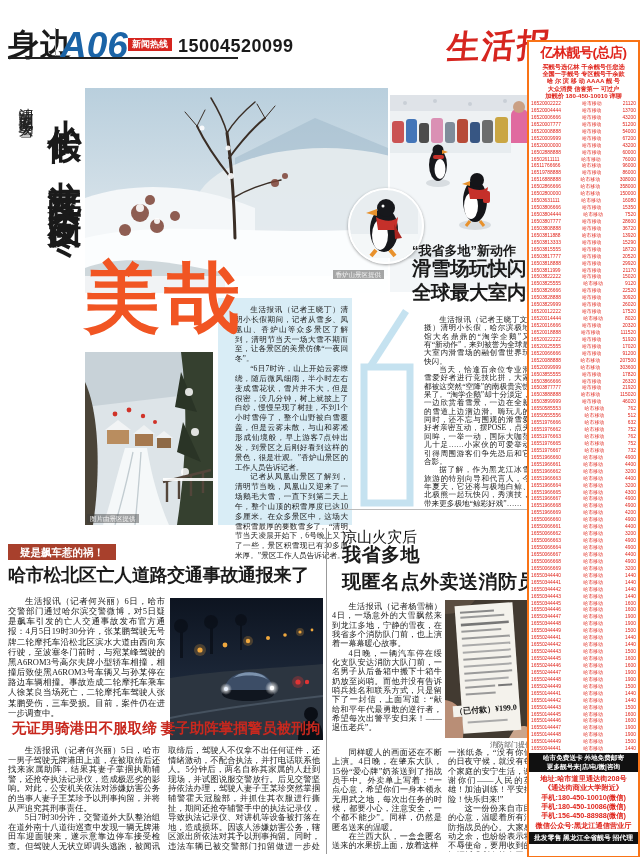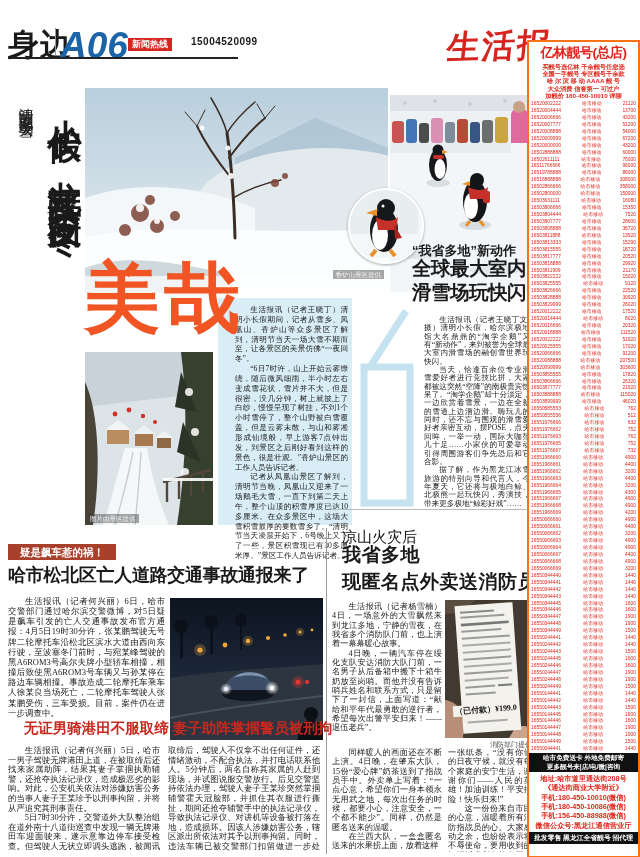--- a/index.html
+++ b/index.html
@@ -10,21 +10,21 @@
   p{margin:0;}
   .body-text p{text-indent:2em;text-align:justify;}
   .cont p:first-child{text-indent:0;}
 
   
   .section-name{left:8px;top:24px;font-size:31px;font-weight:900;letter-spacing:1px;}
   .hdr-div{left:55px;top:28px;width:1px;height:28px;background:#999;}
   .page-no{left:60px;top:25px;font-size:37px;font-weight:900;color:#1b64a7;font-style:italic;}
   .hotline-chip{left:128px;top:38px;background:#d6251f;color:#fff;font-size:9px;font-weight:700;
                 padding:2px 4px;line-height:9px;}
-  .hotline-num{left:178px;top:36px;font-size:10px;font-weight:900;letter-spacing:.5px;margin-left:13px;}
+  .hotline-num{left:178px;top:36px;font-size:18px;font-weight:900;letter-spacing:.5px;}
   .masthead{left:447px;top:24px;font-size:33px;font-weight:900;color:#d6251f;
             transform:skewX(-8deg) rotate(-2deg);letter-spacing:2px;}
   .hdr-rule{left:8px;top:57px;width:230px;height:2px;background:#222;}
   .dateline{left:8px;top:61px;font-size:8.5px;color:#222;letter-spacing:.5px;}
 
   
   .vtext{writing-mode:vertical-rl;text-orientation:upright;}
   .v-kicker{left:16px;top:96px;height:180px;font-size:15px;letter-spacing:2px;color:#222;}
   .v-headline{left:45px;top:92px;height:455px;font-size:34px;font-weight:900;letter-spacing:6px;line-height:40px;}
   .accent-word{left:84px;top:258px;font-size:76px;font-weight:900;color:#f15523;letter-spacing:4px;
@@ -63,21 +63,21 @@
   .ff-headline{left:342px;top:541px;font-size:19px;font-weight:900;line-height:27px;letter-spacing:.5px;}
   .ff-col1{left:332px;top:602px;width:110px;height:140px;font-size:8.2px;line-height:9.35px;overflow:hidden;}
   .photo5{left:445px;top:600px;width:87px;height:138px;}
   .receipt-total{position:absolute;left:8px;top:104px;font-size:8px;font-weight:900;color:#111;
                  transform:rotate(-4deg);background:#f4f2ec;padding:0 2px;white-space:nowrap;}
   .ff-photo-cap{left:445px;top:740px;width:87px;font-size:7px;color:#444;text-align:right;}
   .ff-col3{left:332px;top:748px;width:110px;height:104px;font-size:8.2px;line-height:9.35px;overflow:hidden;}
   .ff-col4{left:448px;top:748px;width:84px;height:104px;font-size:8.2px;line-height:9.35px;overflow:hidden;}
 
   
-  .sl-headline{left:8px;top:719px;width:316px;text-align:center;font-size:14.5px;font-weight:900;color:#c8281e;margin-left:12px;}
+  .sl-headline{left:8px;top:719px;width:316px;text-align:center;font-size:14.5px;font-weight:900;color:#c8281e;}
   .sl-col1{left:8px;top:746px;width:152px;height:106px;font-size:8.4px;line-height:9.6px;overflow:hidden;}
   .sl-col2{left:168px;top:746px;width:152px;height:106px;font-size:8.4px;line-height:9.6px;overflow:hidden;}
 
   
   .sidebar{left:527px;top:40px;width:109px;height:814px;border:2px solid #f97316;
            background:#fff;overflow:hidden;font-family:"Liberation Sans",sans-serif;}
   .ad-title{text-align:center;font-size:13.5px;font-weight:900;color:#e0251c;margin:2px 0 1px;letter-spacing:-.5px;}
   .ad-intro{color:#e0251c;font-size:6.2px;font-weight:700;text-align:center;line-height:7.2px;}
   .ad-list{margin-top:2px;height:652px;overflow:hidden;}
   .ad-row{display:flex;justify-content:space-between;color:#e0251c;font-size:4.9px;line-height:6.93px;
@@ -282,22 +282,22 @@
       <circle cx="33" cy="16" r="1.5" fill="#fff"></circle>
       <path d="M27 19 L16 23 L27 26 Z" fill="#e8912c"></path>
       <path d="M26 27 C34 32 44 32 48 27 L46 40 L28 40 Z" fill="#c5302a"></path>
       <path d="M44 34 L52 48 L45 49 Z" fill="#a8241f"></path>
       <path d="M26 60 L21 66 M40 60 L45 66" stroke="#e8912c" stroke-width="4"></path>
     </svg>
   </div>
 
   <div class="abs pg-kicker sans">“我省多地”新动作</div>
   <div class="abs pg-headline sans">
+    <div>滑雪场玩快闪</div>
     <div>全球最大室内</div>
-    <div>滑雪场玩快闪</div>
   </div>
   <div class="abs pg-body body-text">
       <p>生活报讯（记者王晓丁文/摄）清明小长假，哈尔滨极地馆大名鼎鼎的“淘学企鹅”又有“新动作”，来到被誉为全球最大室内滑雪场的融创雪世界玩快闪。</p>
       <p>当天，恰逢百余位专业滑雪爱好者进行竞技比拼，大家都被这突然“空降”的南极贵宾惊呆了。“淘学企鹅”却十分淡定，一边欣赏着雪景，一边在全新的雪道上边溜边滑。嗨玩儿的同时，还不忘与围观的滑雪爱好者亲密互动，摆POSE，点头回眸，一举一动，国际大咖范儿十足……小家伙的可爱举动引得周围游客们争先恐后和它合影。</p>
       <p>据了解，作为黑龙江冰雪旅游的特别向导和代言人，今年夏天，它还将与极地白鲸、北极熊一起玩快闪，秀演技，带来更多极地“鲸彩好戏”……</p>
     </div>
 
   <div class="abs hline-mid"></div>
   <div class="abs vline-bottom"></div>
 

